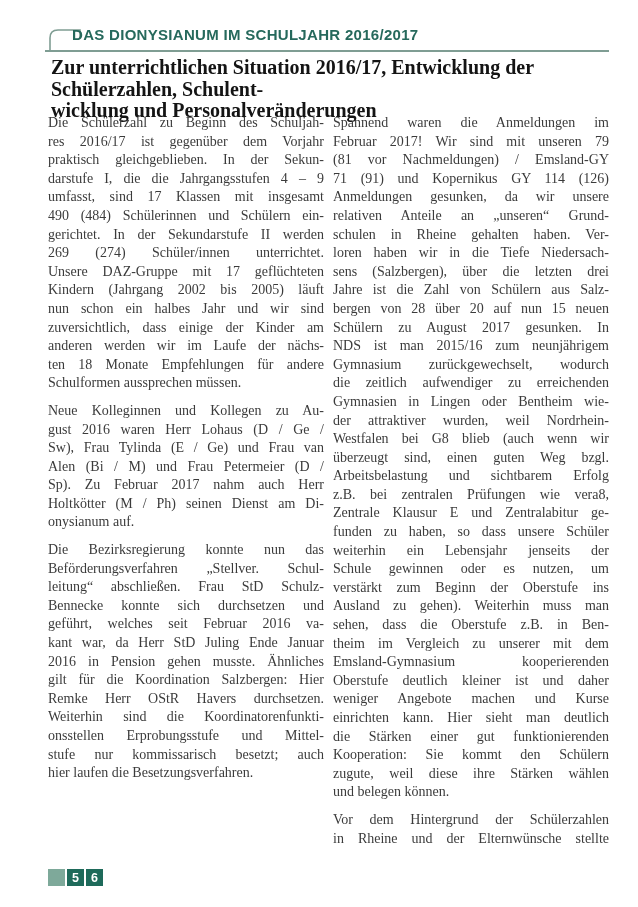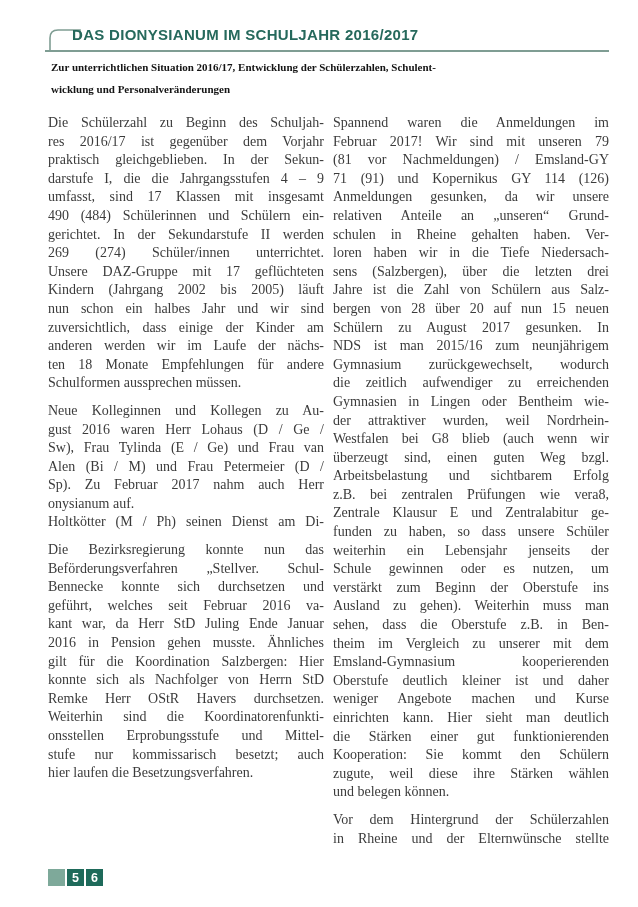--- a/index.html
+++ b/index.html
@@ -24,21 +24,21 @@
   }
   .kicker{
     position:absolute;left:72px;top:26px;
     font-family:"Liberation Sans",sans-serif;
     font-weight:bold;font-size:15px;letter-spacing:.3px;
     color:var(--accent);
     white-space:nowrap;
   }
   .title{
     position:absolute;left:51px;top:57px;width:552px;
-    font-weight:bold;font-size:11px;line-height:21.5px;
+    font-weight:bold;font-size:20px;line-height:21.5px;
     color:var(--title);
   }
   .title .tline{display:block;}
   .col{
     position:absolute;top:114px;
     font-size:14px;line-height:18.6px;
     color:var(--text);
   }
   .col-left{left:48px;width:276px;}
   .col-right{left:333px;width:276px;}
@@ -98,32 +98,32 @@
       <div class="line">anderen werden wir im Laufe der nächs-</div>
       <div class="line">ten 18 Monate Empfehlungen für andere</div>
       <div class="line flush">Schulformen aussprechen müssen.</div>
     </div>
     <div class="para">
       <div class="line">Neue Kolleginnen und Kollegen zu Au-</div>
       <div class="line">gust 2016 waren Herr Lohaus (D / Ge /</div>
       <div class="line">Sw), Frau Tylinda (E / Ge) und Frau van</div>
       <div class="line">Alen (Bi / M) und Frau Petermeier (D /</div>
       <div class="line">Sp). Zu Februar 2017 nahm auch Herr</div>
+      <div class="line">Holtkötter (M / Ph) seinen Dienst am Di-</div>
       <div class="line flush">onysianum auf.</div>
-      <div class="line">Holtkötter (M / Ph) seinen Dienst am Di-</div>
     </div>
     <div class="para">
       <div class="line">Die Bezirksregierung konnte nun das</div>
       <div class="line">Beförderungsverfahren „Stellver. Schul-</div>
+      <div class="line">leitung“ abschließen. Frau StD Schulz-</div>
       <div class="line">Bennecke konnte sich durchsetzen und</div>
       <div class="line">geführt, welches seit Februar 2016 va-</div>
       <div class="line">kant war, da Herr StD Juling Ende Januar</div>
       <div class="line">2016 in Pension gehen musste. Ähnliches</div>
       <div class="line">gilt für die Koordination Salzbergen: Hier</div>
-      <div class="line">konnte sich als Nachfolger von Herrn StD</div>
       <div class="line">Remke Herr OStR Havers durchsetzen.</div>
       <div class="line">Weiterhin sind die Koordinatorenfunkti-</div>
       <div class="line">onsstellen Erprobungsstufe und Mittel-</div>
       <div class="line">stufe nur kommissarisch besetzt; auch</div>
       <div class="line flush">hier laufen die Besetzungsverfahren.</div>
     </div>
   </div>
 
 <div class="col col-right">
     <div class="para">

